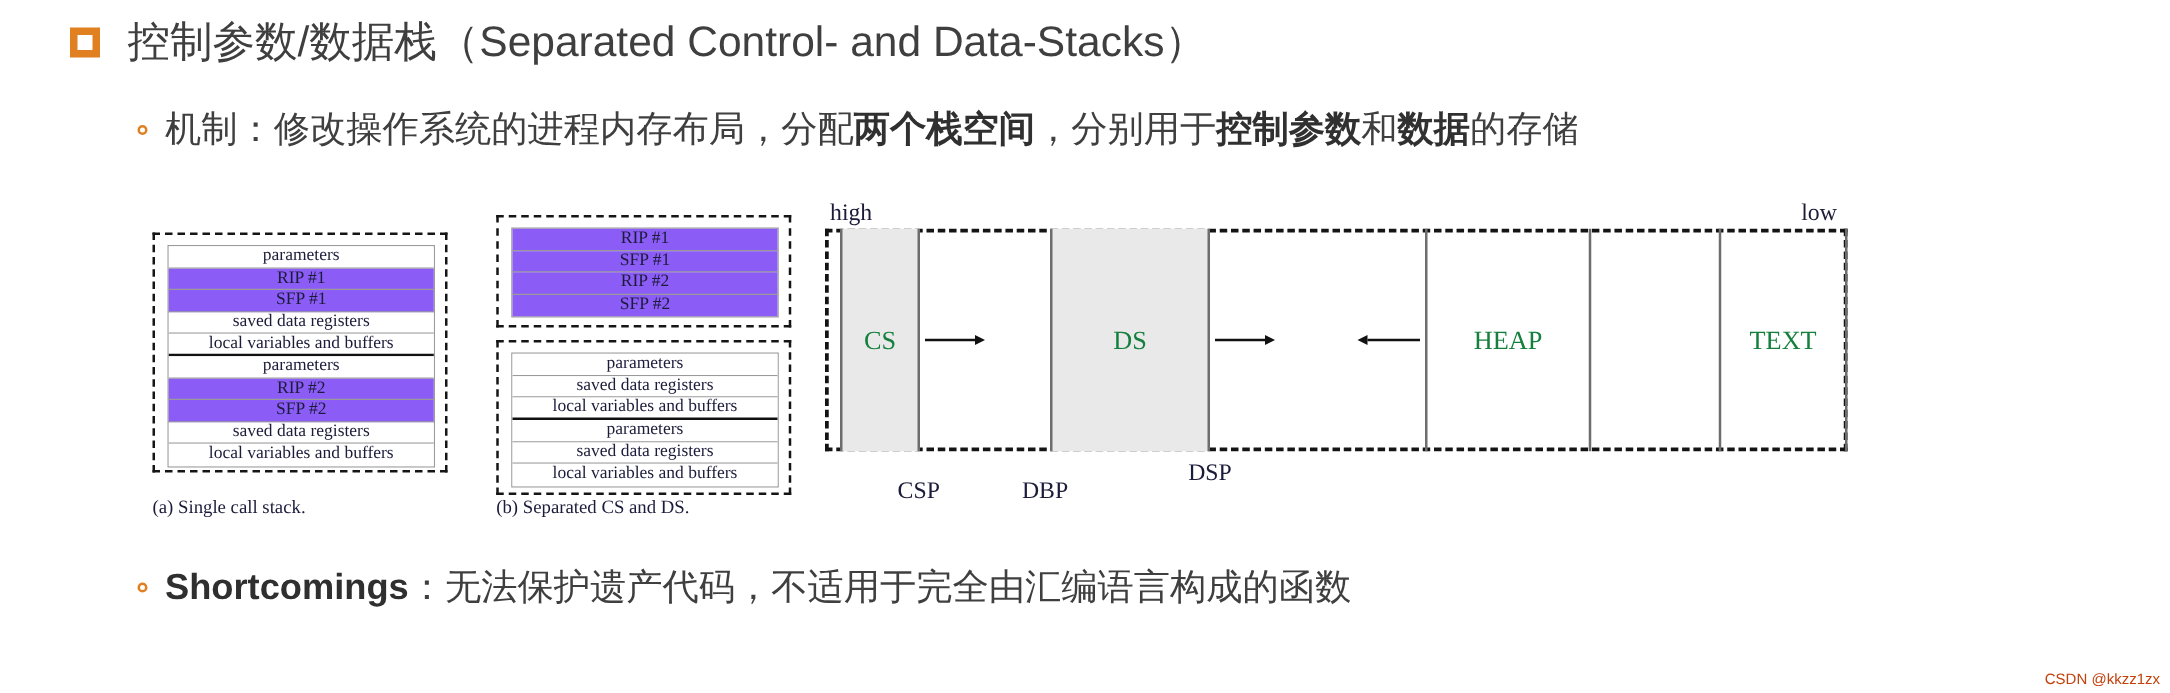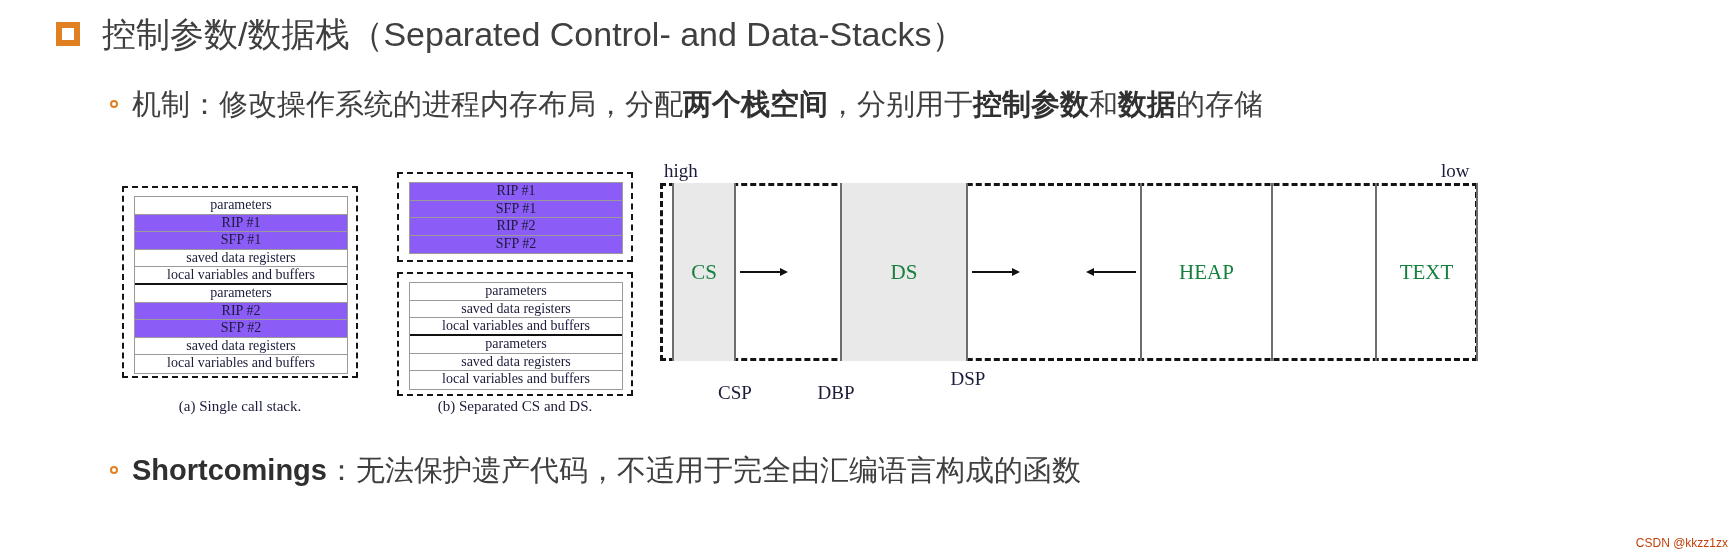--- a/index.html
+++ b/index.html
@@ -119,21 +119,20 @@
     white-space: nowrap;
     overflow: hidden;
   }
   .srow:last-child { border-bottom: none; }
   .srow.gray { background: #8b5cf6; }
   .srow.thick { border-bottom: 2px solid #111111; }
 
   .fig-caption {
     position: absolute;
     font-size: 15px;
-    text-align: center;
     color: #1b1b3a;
     white-space: nowrap;
   }
 
   
   .mem-frame {
     position: absolute;
     left: 660px;
     top: 33px;
     width: 818px;

